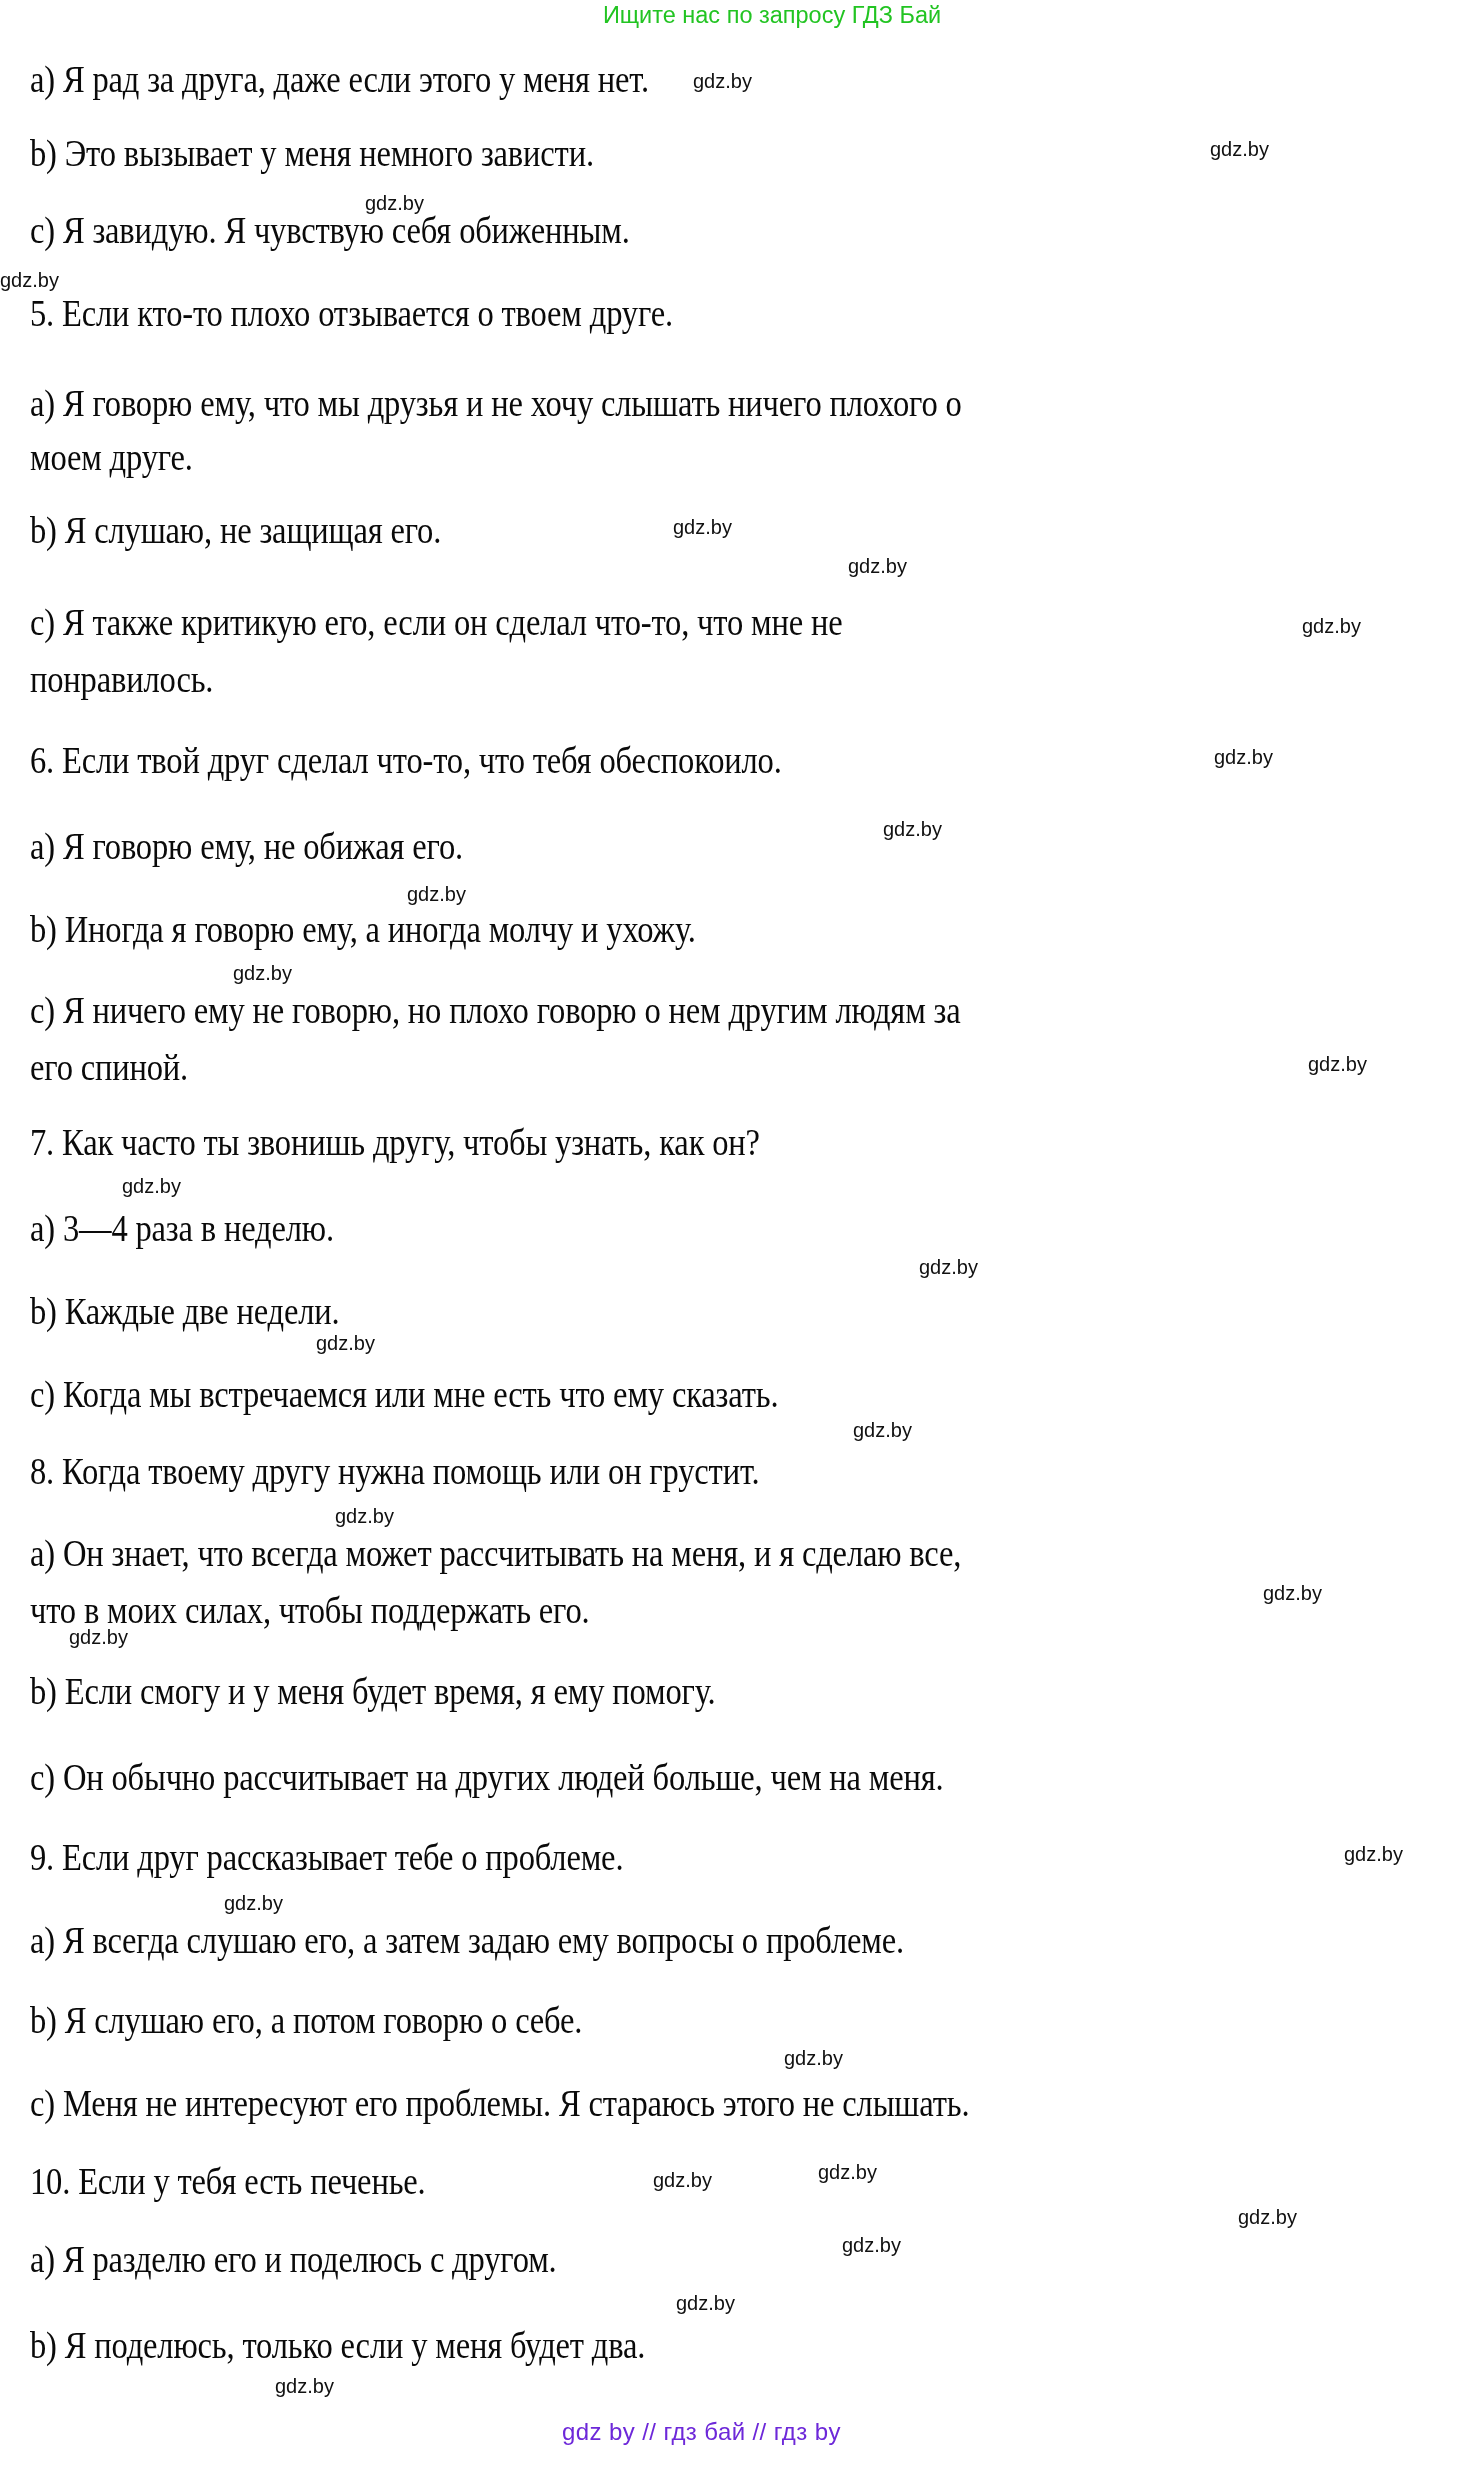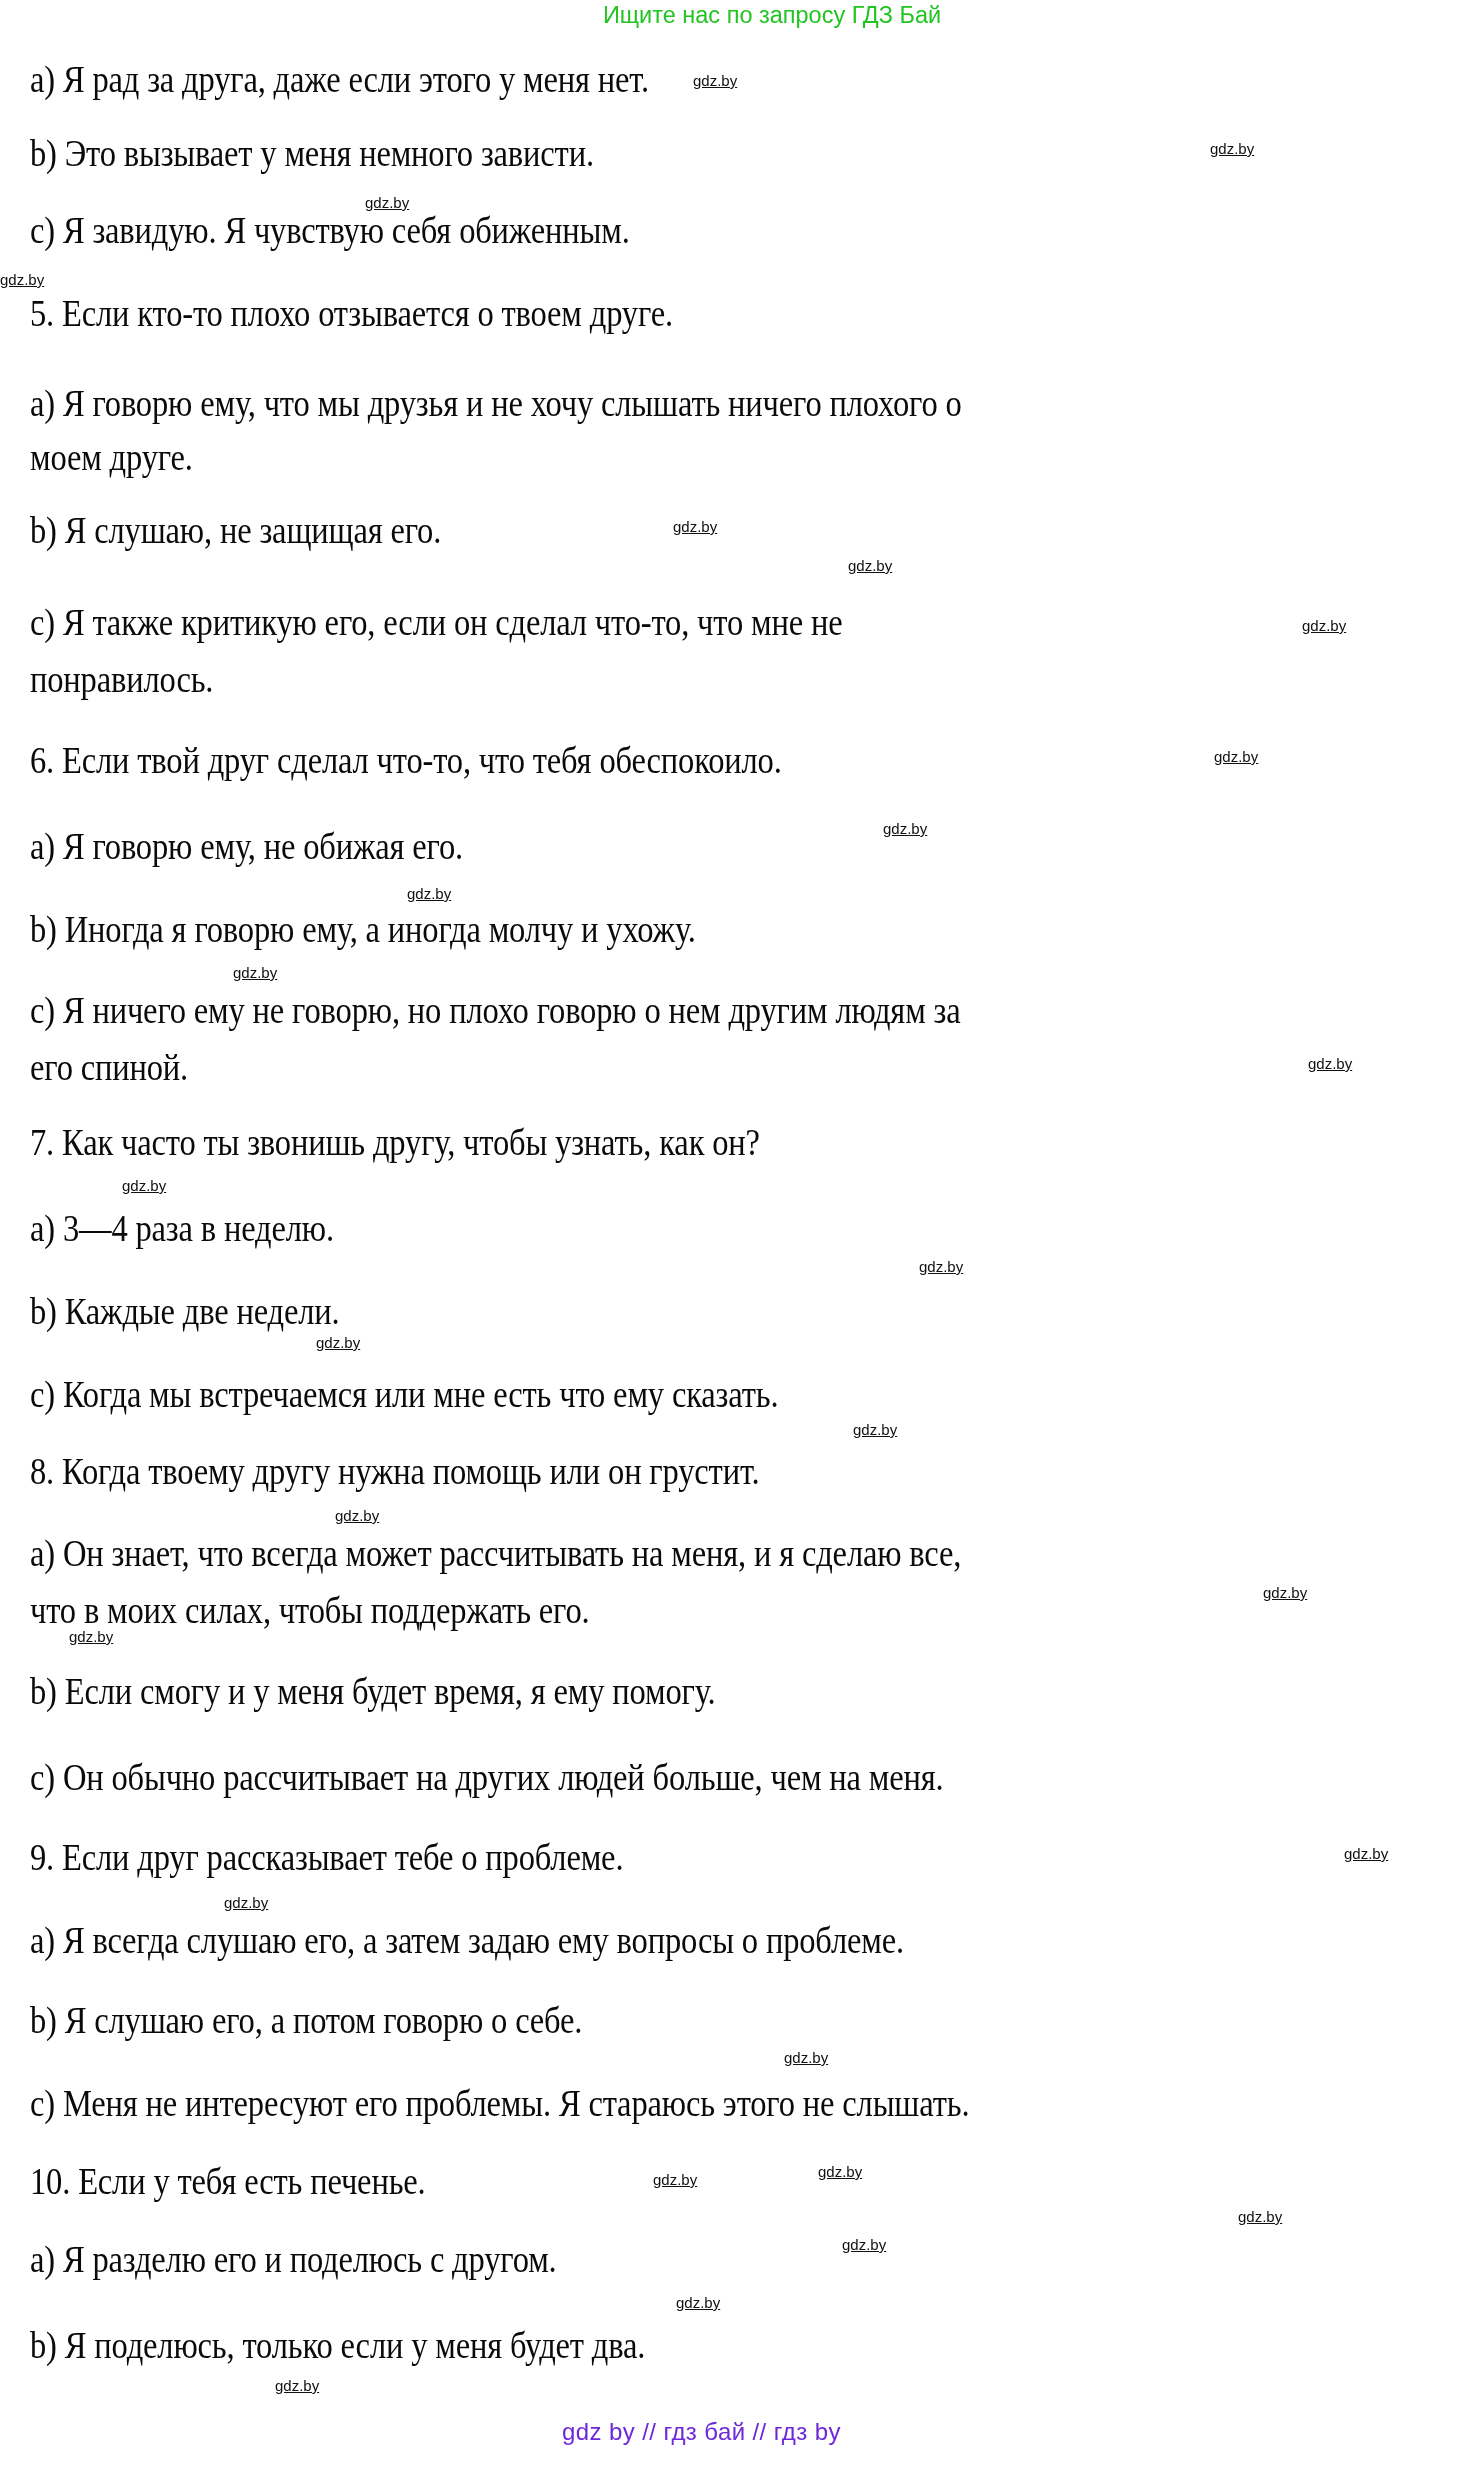--- a/index.html
+++ b/index.html
@@ -46,25 +46,24 @@
     white-space: nowrap;
     transform: scaleX(0.88);
     transform-origin: left center;
     letter-spacing: -0.2px;
   }
 
   
   .wm {
     position: absolute;
     font-family: "Liberation Sans", "DejaVu Sans", sans-serif;
-    font-size: 15px;
+    font-size: 20px;
     line-height: 22px;
     color: #111111;
     white-space: nowrap;
-    text-decoration: underline;
   }
 
   
   .footer {
     position: absolute;
     font-family: "Liberation Sans", "DejaVu Sans", sans-serif;
     font-size: 24px;
     line-height: 26.6px;
     color: #6d28d9;
     white-space: nowrap;

